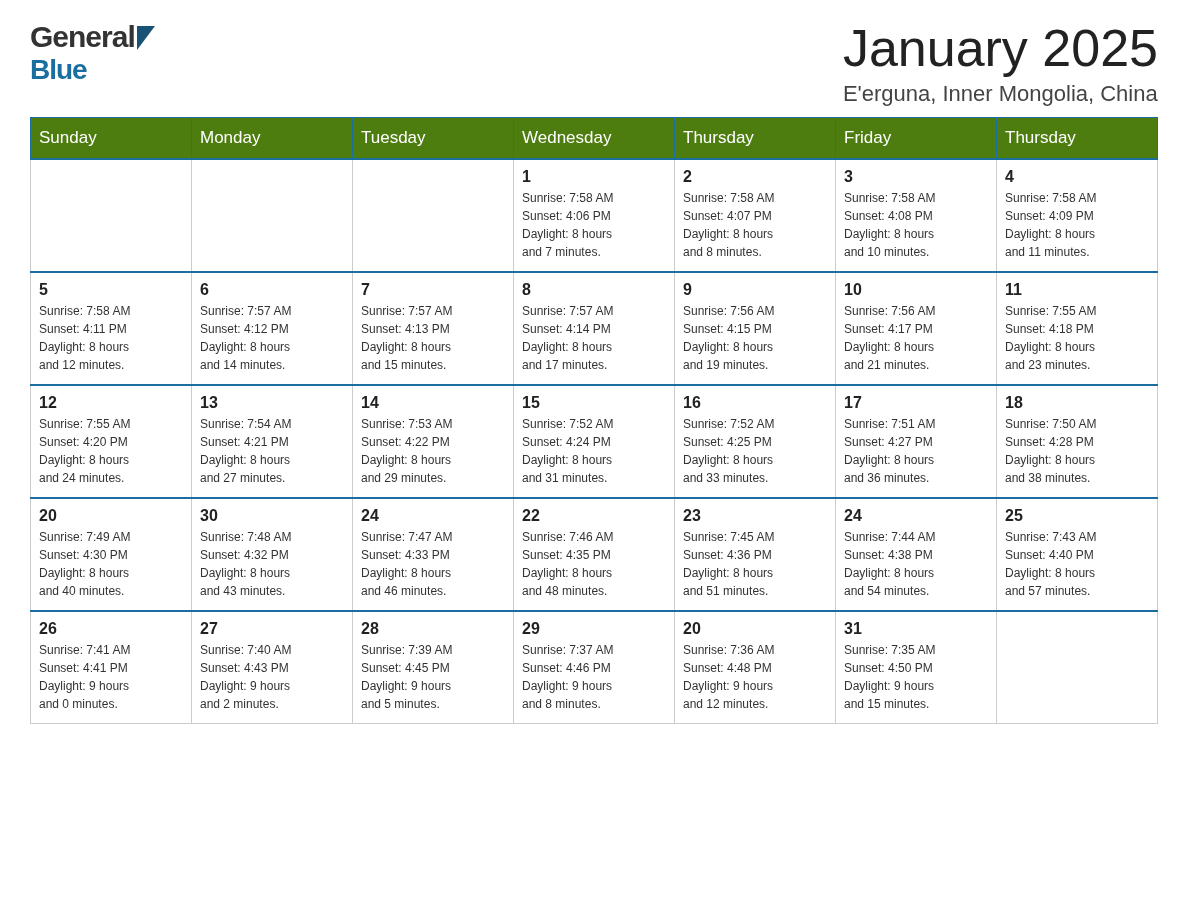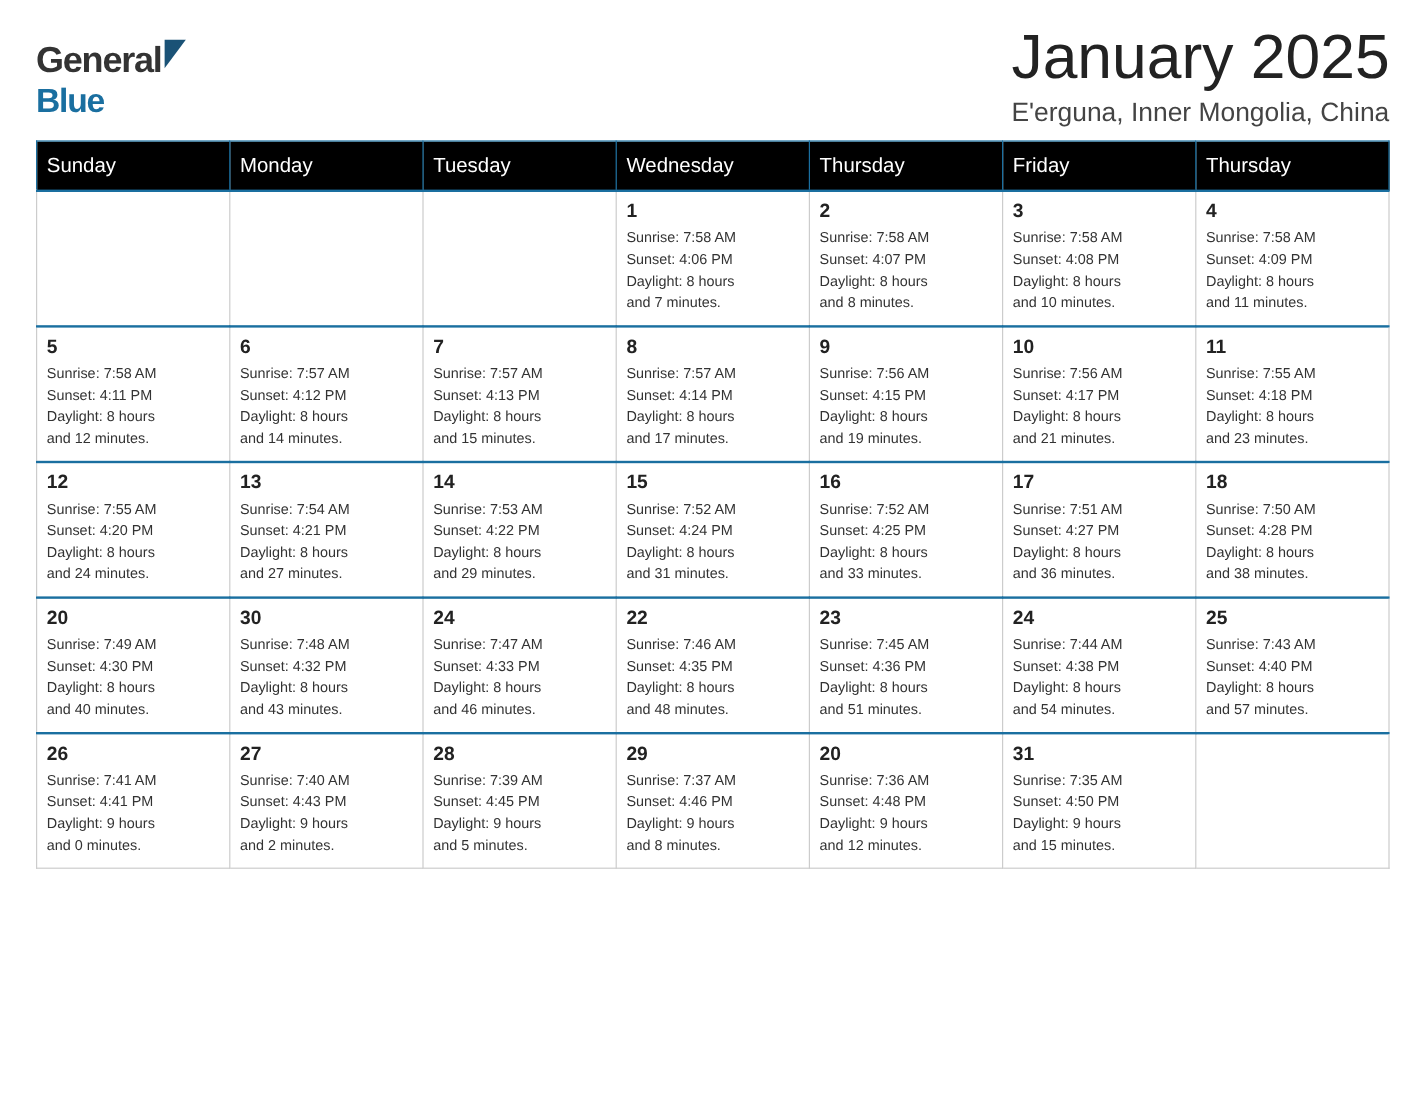--- a/index.html
+++ b/index.html
@@ -33,21 +33,21 @@
       font-size: 22px;
       color: #444;
       margin-top: 4px;
     }
     .calendar {
       width: 100%;
       border-collapse: collapse;
       margin-top: 10px;
     }
     .calendar thead th {
-      background-color: #000000;
+      background-color: #4d7c0f;
       color: #fff;
       font-size: 17px;
       font-weight: normal;
       padding: 10px 8px;
       text-align: left;
       border: 1px solid #1a6fa0;
     }
     .calendar tbody td {
       vertical-align: top;
       padding: 8px 8px 10px 8px;
@@ -77,21 +77,20 @@
     }
     .logo-container {
       display: flex;
       align-items: center;
     }
     .logo-text-general {
       font-size: 30px;
       font-weight: bold;
       color: #333;
       letter-spacing: -1px;
-      margin-top: 14px;
     }
     .logo-chevron {
       display: inline-block;
       margin-left: 2px;
       margin-bottom: -6px;
     }
     .logo-text-blue {
       font-size: 28px;
       font-weight: bold;
       color: #1a6fa0;

